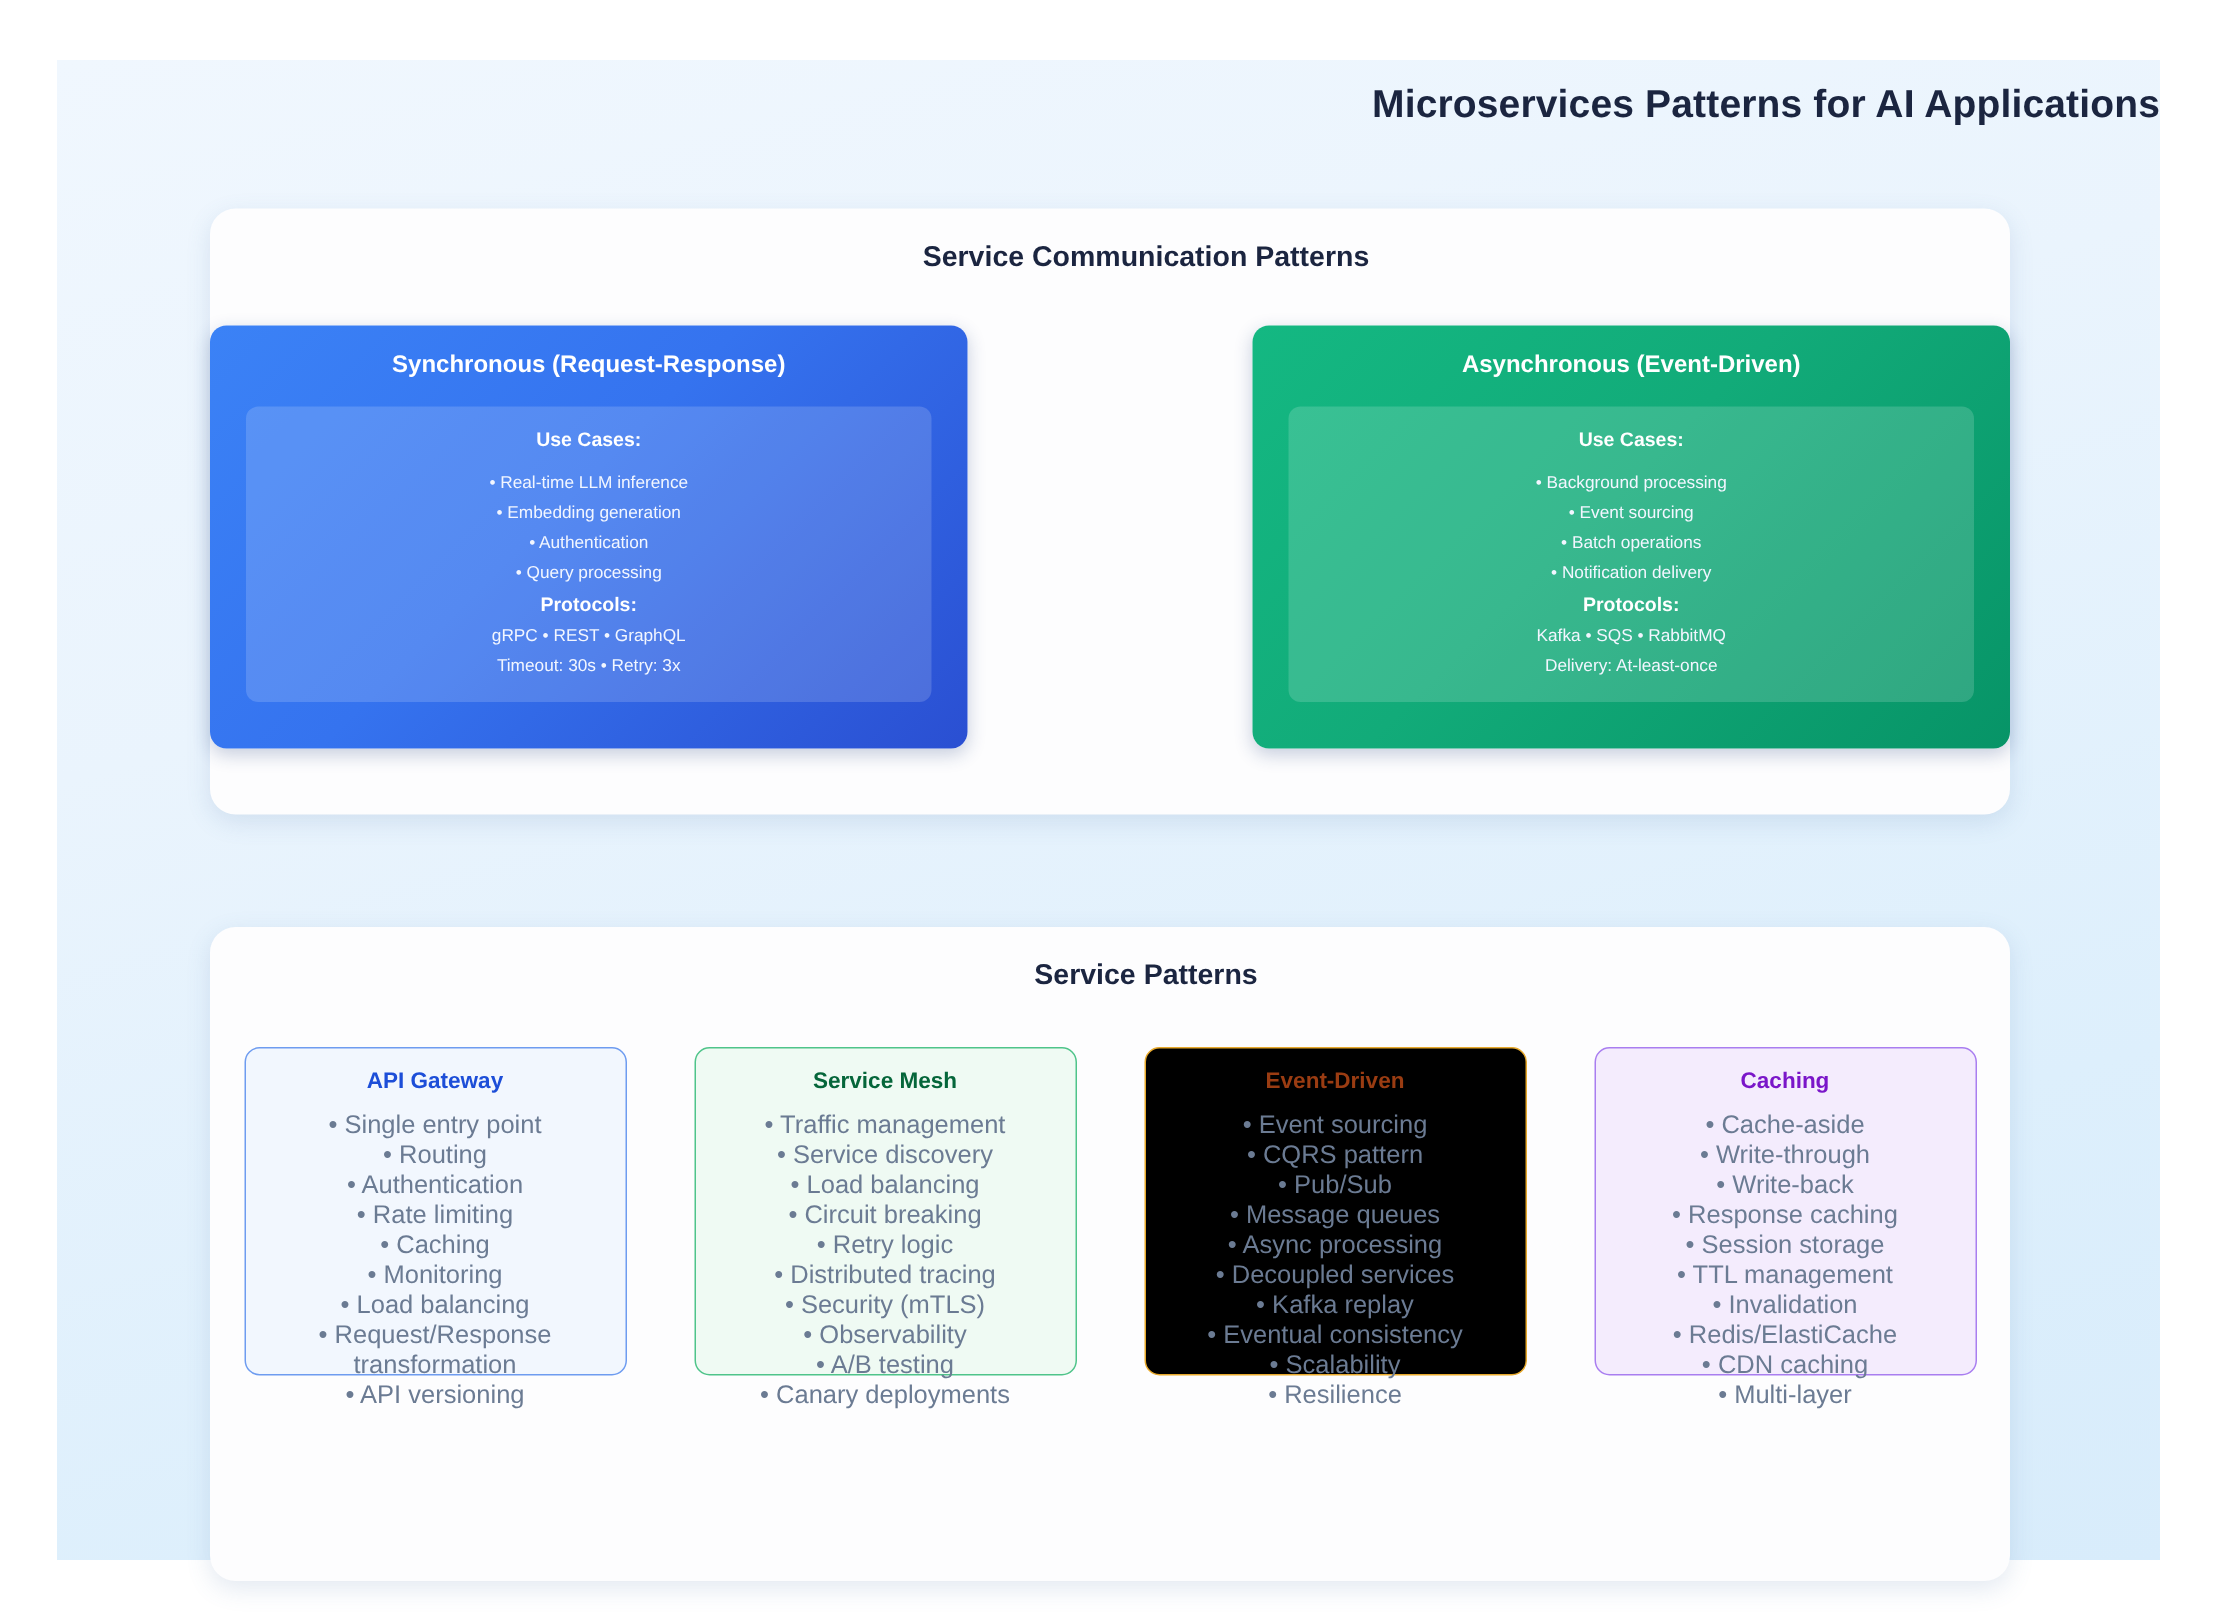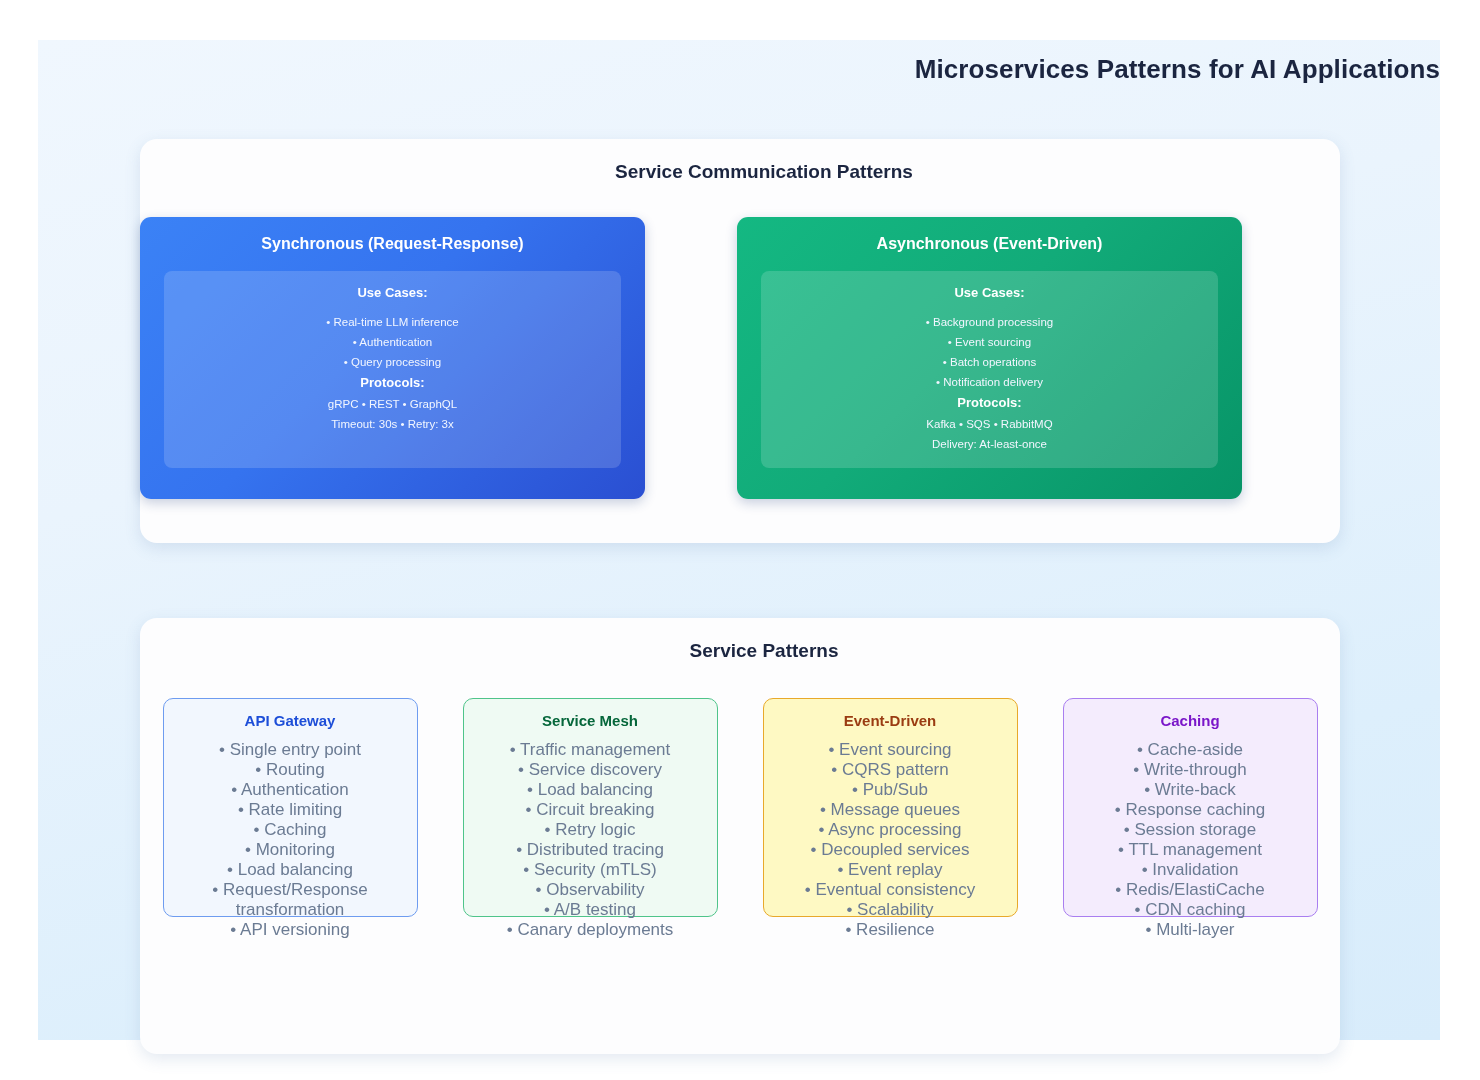--- a/index.html
+++ b/index.html
@@ -65,21 +65,21 @@
     padding-left: 48px;
   }
 
   
   .comm-row {
     position: absolute;
     left: 0;
     top: 78px;
     width: 100%;
     display: flex;
-    justify-content: flex-start;
+    justify-content: space-between;
     gap: 92px;
     box-sizing: border-box;
   }
   .comm-card {
     width: 505px;
     height: 282px;
     border-radius: 11px;
     box-sizing: border-box;
     padding: 18px 24px 0 24px;
     box-shadow: 0 4px 12px rgba(30, 60, 120, 0.24);
@@ -151,21 +151,21 @@
   }
   .pattern-line {
     text-align: center;
     font-size: 17px;
     line-height: 20px;
     color: #6b7b93;
   }
 
   .pc-blue   { background: #f2f7fe; border-color: #6e9cf0; }
   .pc-green  { background: #effaf3; border-color: #4fc48a; }
-  .pc-amber  { background: #fef9c3; border-color: #e8a92b; }
+  .pc-amber  { background: #000000; border-color: #e8a92b; }
   .pc-purple { background: #f4ecfd; border-color: #a97ef0; }
 
   .pt-blue   { color: #1d4ed8; }
   .pt-green  { color: #05663a; }
   .pt-amber  { color: #9a3c12; }
   .pt-purple { color: #7a16c9; }
 </style>
 </head>
 <body>
 
@@ -176,20 +176,21 @@
   <div class="section-panel" id="panel-comm">
     <h2 class="section-title">Service Communication Patterns</h2>
 
     <div class="comm-row">
 
       <div class="comm-card sync">
         <h3 class="comm-card-title">Synchronous (Request-Response)</h3>
         <div class="comm-inner">
           <div class="inner-heading">Use Cases:</div>
           <div class="inner-line">• Real-time LLM inference</div>
+          <div class="inner-line">• Embedding generation</div>
           <div class="inner-line">• Authentication</div>
           <div class="inner-line">• Query processing</div>
           <div class="inner-line sub-heading">Protocols:</div>
           <div class="inner-line">gRPC • REST • GraphQL</div>
           <div class="inner-line">Timeout: 30s • Retry: 3x</div>
         </div>
       </div>
 
       <div class="comm-card async">
         <h3 class="comm-card-title">Asynchronous (Event-Driven)</h3>
@@ -242,21 +243,21 @@
       </div>
 
       <div class="pattern-card pc-amber">
         <h3 class="pattern-title pt-amber">Event-Driven</h3>
         <div class="pattern-line">• Event sourcing</div>
         <div class="pattern-line">• CQRS pattern</div>
         <div class="pattern-line">• Pub/Sub</div>
         <div class="pattern-line">• Message queues</div>
         <div class="pattern-line">• Async processing</div>
         <div class="pattern-line">• Decoupled services</div>
-        <div class="pattern-line">• Event replay</div>
+        <div class="pattern-line">• Kafka replay</div>
         <div class="pattern-line">• Eventual consistency</div>
         <div class="pattern-line">• Scalability</div>
         <div class="pattern-line">• Resilience</div>
       </div>
 
       <div class="pattern-card pc-purple">
         <h3 class="pattern-title pt-purple">Caching</h3>
         <div class="pattern-line">• Cache-aside</div>
         <div class="pattern-line">• Write-through</div>
         <div class="pattern-line">• Write-back</div>

